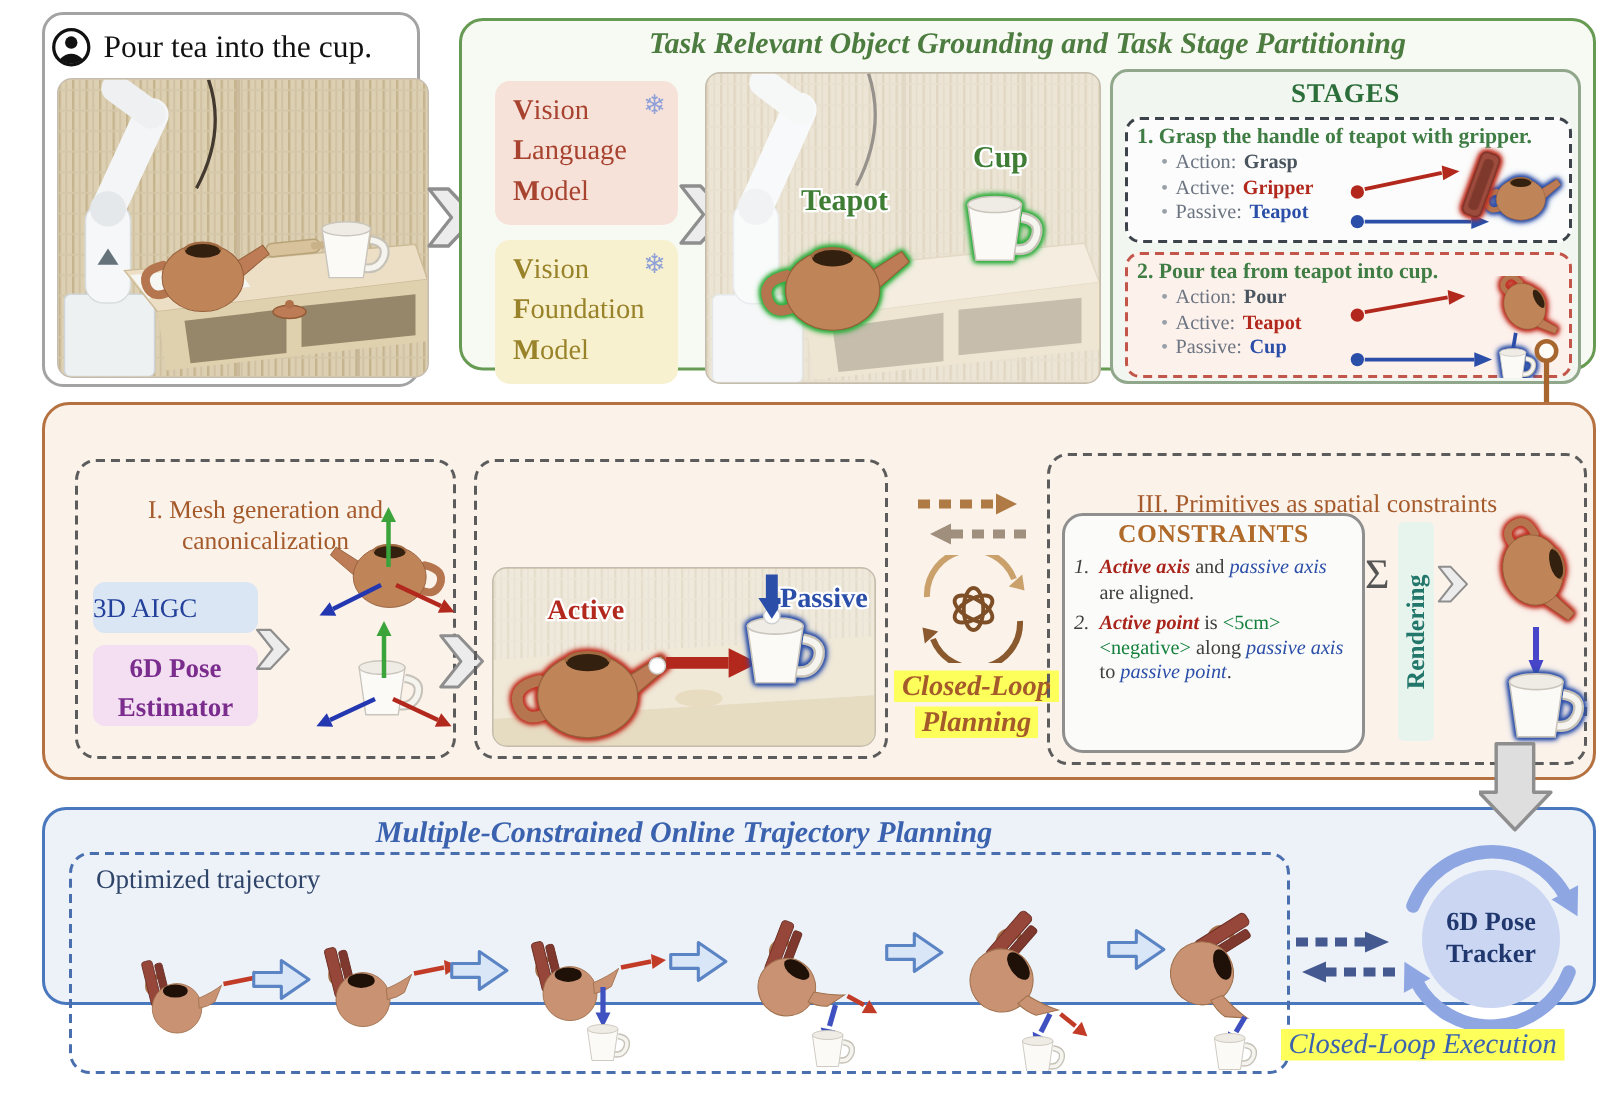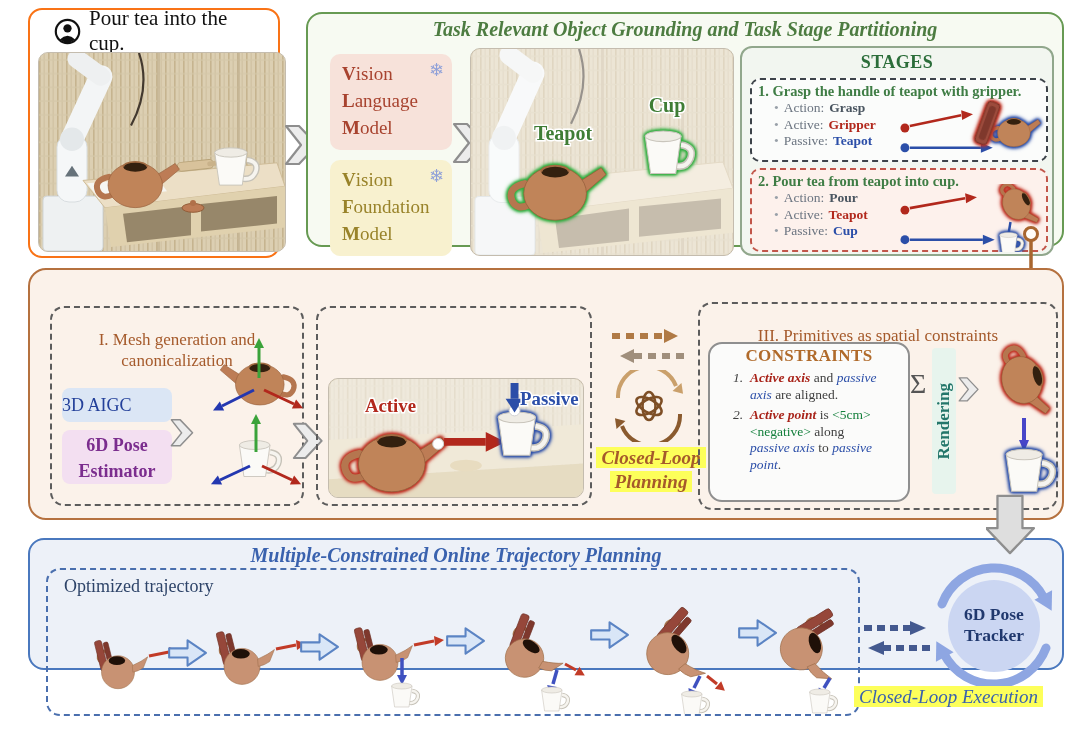--- a/index.html
+++ b/index.html
@@ -2,21 +2,21 @@
 <html><head>
 <meta charset="utf-8">
 <style>
 *{margin:0;padding:0;box-sizing:border-box}
 html,body{background:#fff}
 #canvas{position:relative;width:1080px;height:731px;background:#fff;overflow:hidden;
   font-family:"Liberation Serif",serif;color:#222}
 .abs{position:absolute}
 
 
-.query-card{left:28px;top:8px;width:252px;height:250px;background:#fff;border:2px solid #f97316;border-radius:14px;padding:4px 24px}
+.query-card{left:28px;top:8px;width:252px;height:250px;background:#fff;border:2px solid #a3a3a3;border-radius:14px;padding:4px 4px}
 .query-header{display:flex;align-items:center;gap:8px;height:34px}
 .user-icon{width:27px;height:27px;flex:none}
 .query-text{font-size:21px;color:#111}
 .photo{border-radius:10px;overflow:hidden;border:1px solid #c4bcae;background:#dccfb2}
 .photo-a{position:absolute;left:8px;top:42px;width:248px;height:200px}
 .photo svg{display:block;width:100%;height:100%}
 
 
 .green-sec{left:306px;top:12px;width:758px;height:235px;border:2.5px solid #679a53;border-radius:16px;background:#f7faf2}
 .sec-title{position:absolute;left:0;top:4px;width:100%;text-align:center;font-weight:bold;font-style:italic;font-size:20px}
@@ -53,21 +53,21 @@
   color:#23409a;font-weight:normal;font-size:18px;text-align:left;line-height:34px}
 .posee{position:absolute;left:10px;top:122px;width:110px;height:54px;background:#f3dff1;border-radius:8px;
   color:#7b2d8e;font-weight:bold;font-size:18px;text-align:center;line-height:26px;padding-top:2px}
 .canon-art{position:absolute;left:146px;top:28px;width:106px;height:168px}
 .photo-c{position:absolute;left:10px;top:70px;width:256px;height:120px}
 .loop-arrows{position:absolute;left:578px;top:56px;width:84px;height:42px}
 .loop-logo{position:absolute;left:578px;top:100px;width:82px;height:72px}
 .hl{background:#fdff5a;padding:0 5px}
 .planning{position:absolute;left:556px;top:176px;width:130px;text-align:center;
   color:#a55a2b;font-weight:bold;font-style:italic;font-size:19px;line-height:24px}
-.cbox{position:absolute;left:8px;top:38px;width:202px;height:160px;border:2px solid #8f8f8f;border-radius:14px;background:#fbfbfa;padding:2px 23px}
+.cbox{position:absolute;left:8px;top:38px;width:202px;height:160px;border:2px solid #8f8f8f;border-radius:14px;background:#fbfbfa;padding:2px 6px}
 .cbox-title{text-align:center;font-weight:bold;font-size:17px;color:#b06a2a;letter-spacing:.4px}
 .c-item{display:flex;margin-top:4px;font-size:13.5px;line-height:16.5px;color:#3f3f3f}
 .c-num{width:17px;flex:none;font-style:italic}
 .ca{color:#a9241a;font-weight:bold;font-style:italic}
 .cp{color:#2b4ea8;font-style:italic}
 .cb{color:#15803d;font-weight:normal}
 .sigma{position:absolute;left:210px;top:64px;font-size:28px;color:#555}
 .render-strip{position:absolute;left:232px;top:44px;width:24px;height:146px;background:#e7f4ed;border-radius:4px;
   display:flex;align-items:center;justify-content:center}
 .render-strip span{writing-mode:vertical-rl;transform:rotate(180deg);font-weight:bold;font-size:17px;color:#23766a}

